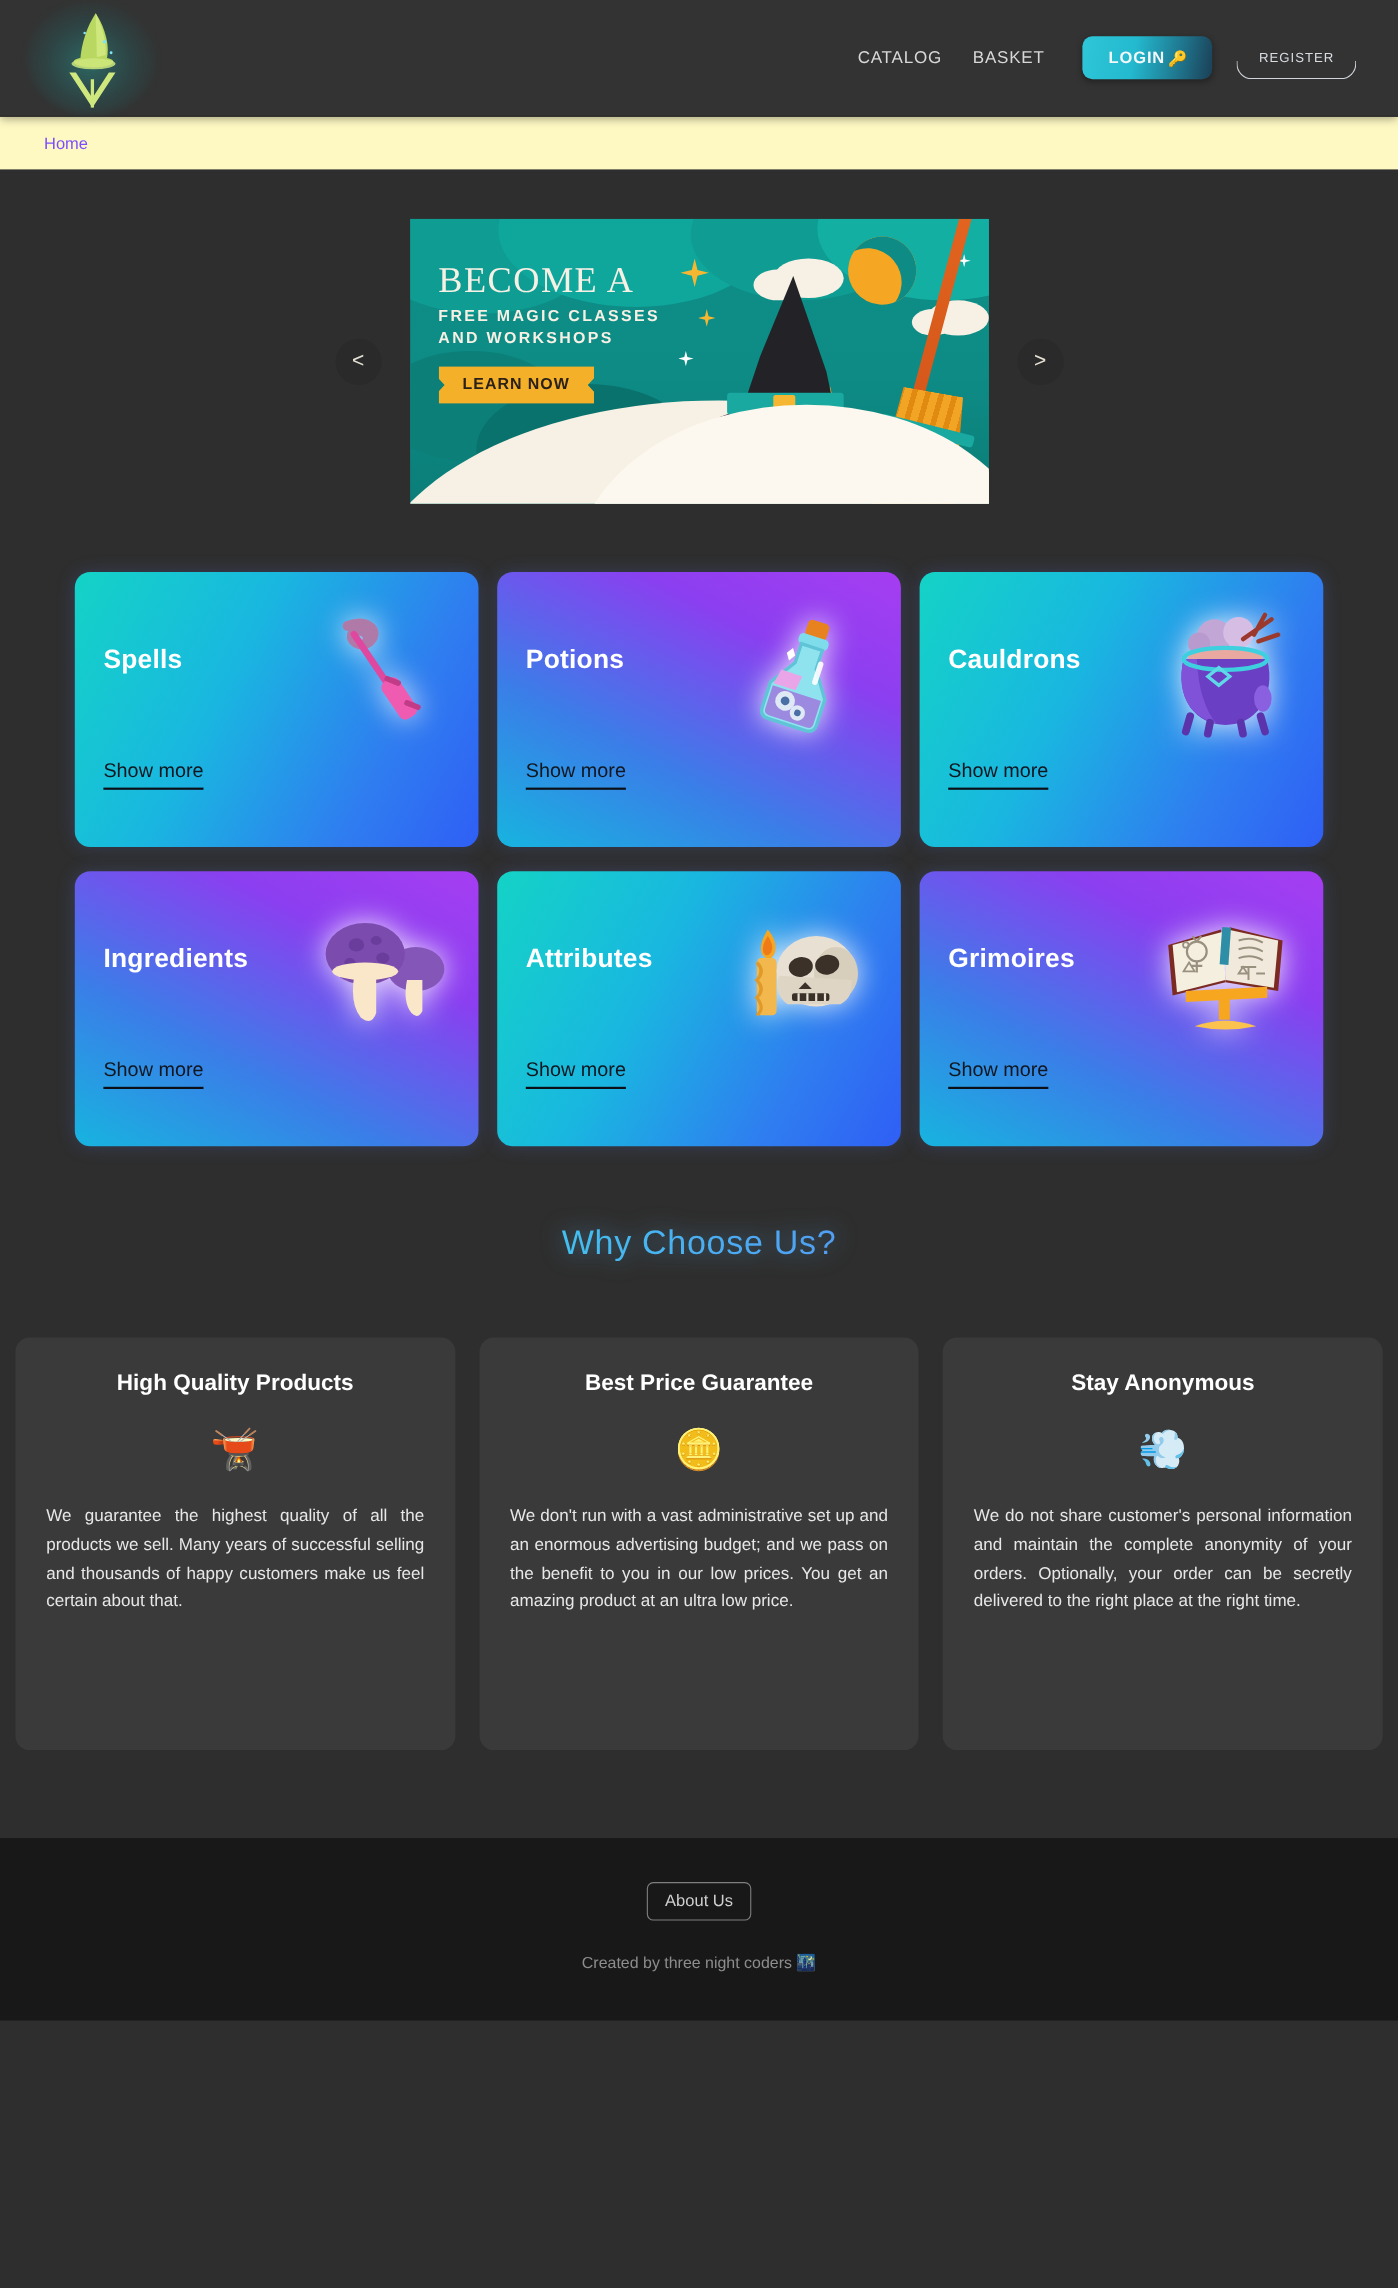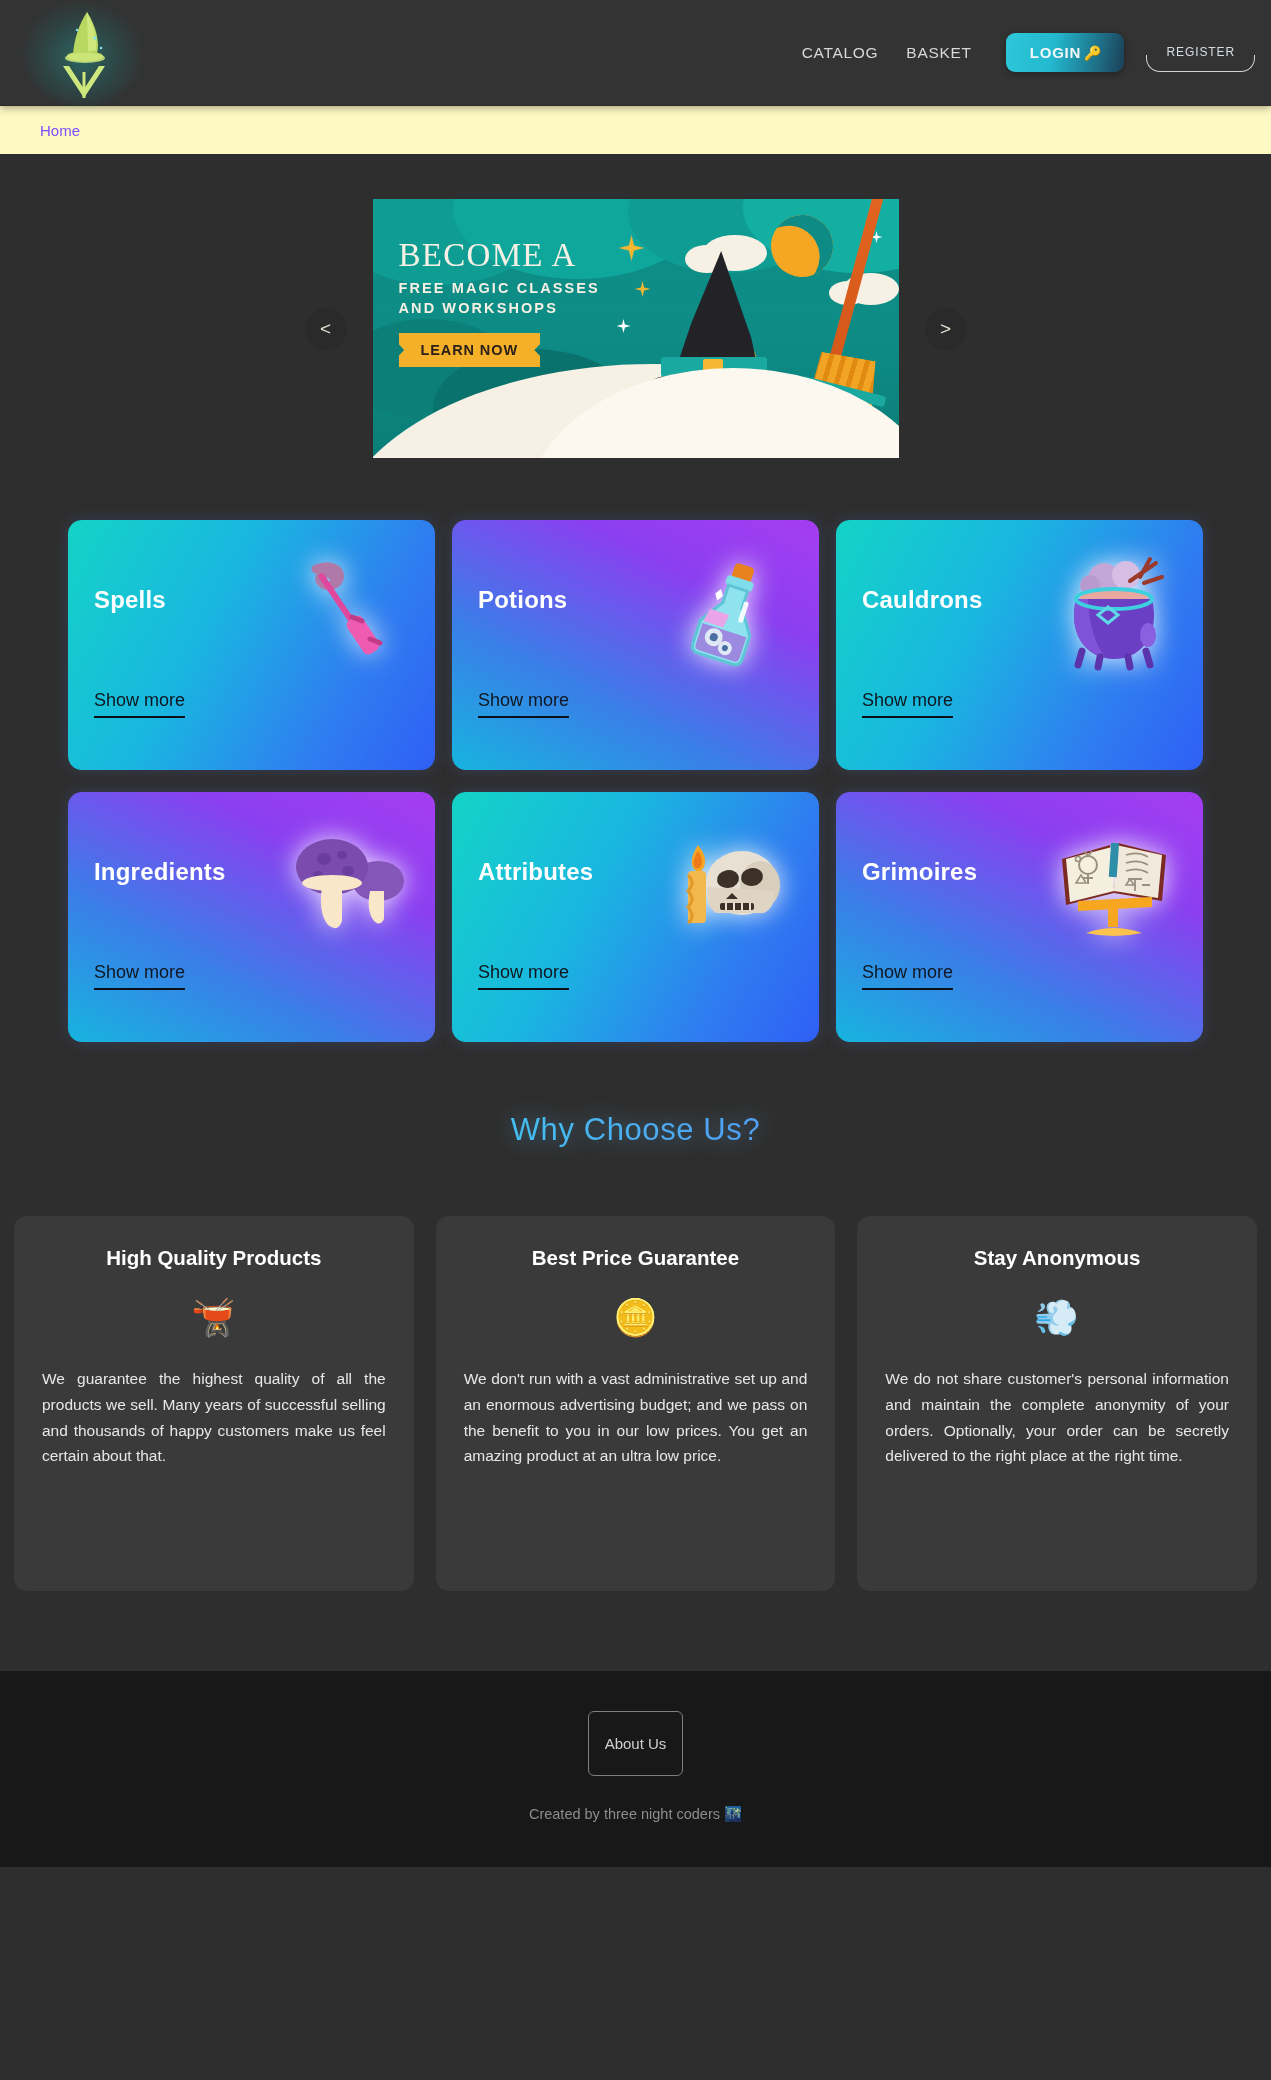--- a/index.html
+++ b/index.html
@@ -32,21 +32,21 @@
     position: absolute;
     width: 120px; height: 104px;
     border-radius: 50%;
     background: radial-gradient(ellipse at 48% 55%, rgba(34,180,170,0.40) 0%, rgba(26,140,140,0.20) 42%, rgba(46,46,46,0) 72%);
     filter: blur(3px);
   }
   .logo-svg { position: relative; z-index: 2; }
 
   .header-nav {
     position: absolute;
-    right: 16px;
+    right: 38px;
     display: flex;
     align-items: center;
     gap: 0;
   }
   .nav-link {
     color: #d8d8d8;
     font-size: 15.5px;
     letter-spacing: 0.7px;
     text-decoration: none;
     padding: 8px 14px;
@@ -368,21 +368,21 @@
   }
 
   
   .site-footer {
     background: #181818;
     padding: 40px 0 44px;
     text-align: center;
   }
   .about-btn {
     display: inline-block;
-    padding: 23px 16px;
+    padding: 8px 16px;
     border: 1px solid #7f7f7f;
     border-radius: 6px;
     background: transparent;
     color: #cfcfcf;
     font-family: "Liberation Sans", sans-serif;
     font-size: 15px;
     cursor: pointer;
   }
   .footer-credit {
     margin-top: 30px;

